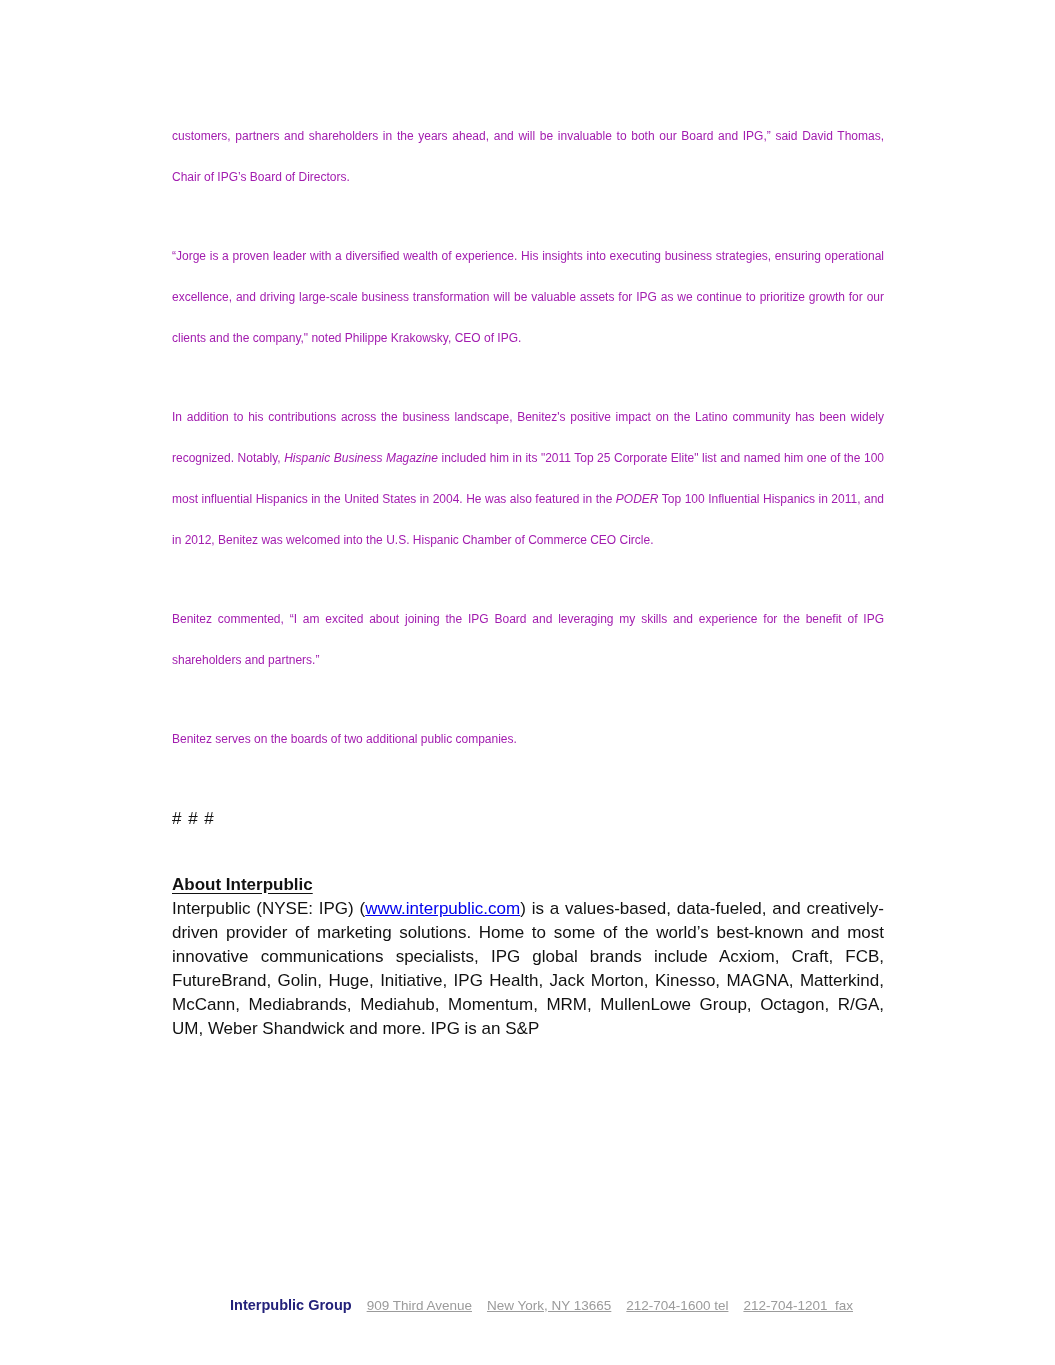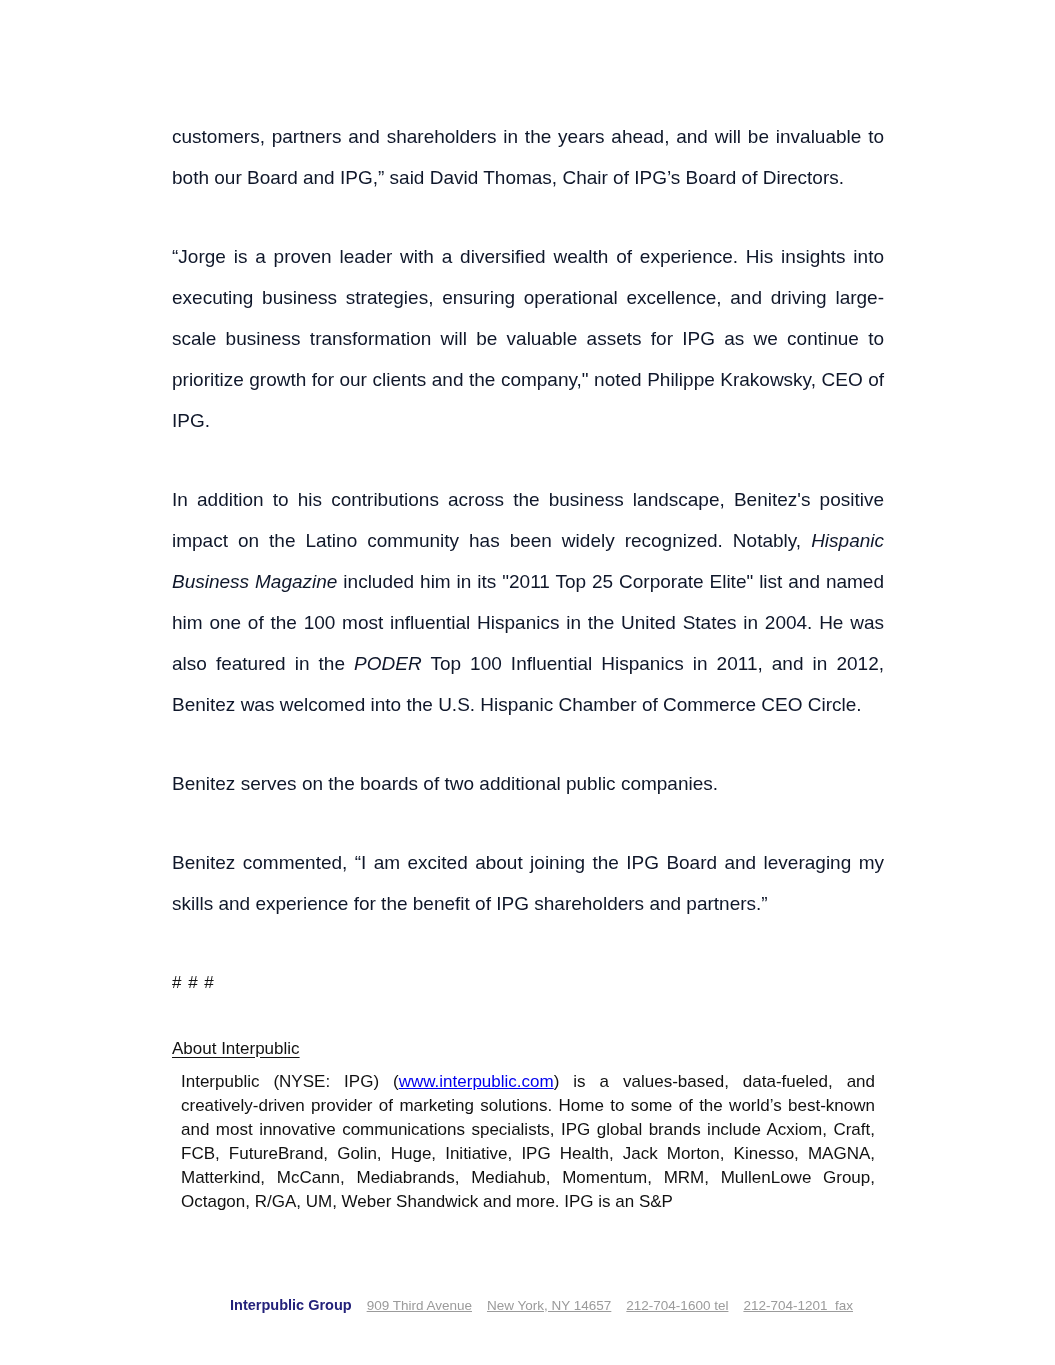--- a/index.html
+++ b/index.html
@@ -15,47 +15,47 @@
     font-family: "Liberation Sans", sans-serif;
     color: #111111;
   }
   .page-content {
     position: absolute;
     left: 172px;
     top: 116px;
     width: 712px;
   }
   .body-para {
-    font-size: 19px;
+    font-size: 12px;
     line-height: 41px;
     text-align: justify;
     margin: 0 0 38px 0;
-    color: #0f172a;
+    color: #a21caf;
   }
   .body-para em {
   }
   .end-marker {
     font-size: 17px;
     line-height: 41px;
     margin: 0 0 34px 0;
     letter-spacing: 1px;
   }
   .about-heading {
     font-size: 17px;
     line-height: 24px;
     margin: 0;
-    font-weight: normal;
+    font-weight: bold;
     text-decoration: underline;
     text-underline-offset: 3px;
   }
   .about-para {
     font-size: 17px;
     line-height: 24px;
     text-align: justify;
-    margin: 9px;
+    margin: 0;
   }
   .doc-link {
     color: #0000EE;
     text-decoration: underline;
     cursor: pointer;
   }
   .page-footer {
     position: absolute;
     left: 230px;
     top: 1297px;
@@ -80,31 +80,31 @@
 <body>
 
 <div class="page-content">
 
   <p class="body-para">customers, partners and shareholders in the years ahead, and will be invaluable to both our Board and IPG,” said David Thomas, Chair of IPG’s Board of Directors.</p>
 
   <p class="body-para">“Jorge is a proven leader with a diversified wealth of experience. His insights into executing business strategies, ensuring operational excellence, and driving large-scale business transformation will be valuable assets for IPG as we continue to prioritize growth for our clients and the company," noted Philippe Krakowsky, CEO of IPG.</p>
 
   <p class="body-para"><span>In addition to his contributions across the business landscape, Benitez's positive impact on the Latino community has been widely recognized. Notably, </span><em>Hispanic Business Magazine</em><span> included him in its "2011 Top 25 Corporate Elite" list and named him one of the 100 most influential Hispanics in the United States in 2004. He was also featured in the </span><em>PODER</em><span> Top 100 Influential Hispanics in 2011, and in 2012, Benitez was welcomed into the U.S. Hispanic Chamber of Commerce CEO Circle.</span></p>
 
+  <p class="body-para">Benitez commented, “I am excited about joining the IPG Board and leveraging my skills and experience for the benefit of IPG shareholders and partners.”</p>
+
   <p class="body-para">Benitez serves on the boards of two additional public companies.</p>
-
-  <p class="body-para">Benitez commented, “I am excited about joining the IPG Board and leveraging my skills and experience for the benefit of IPG shareholders and partners.”</p>
 
   <p class="end-marker"># # #</p>
 
   <h2 class="about-heading">About Interpublic</h2>
 
   <p class="about-para"><span>Interpublic (NYSE: IPG) (</span><a class="doc-link">www.interpublic.com</a><span>) is a values-based, data-fueled, and creatively-driven provider of marketing solutions. Home to some of the world’s best-known and most innovative communications specialists, IPG global brands include Acxiom, Craft, FCB, FutureBrand, Golin, Huge, Initiative, IPG Health, Jack Morton, Kinesso, MAGNA, Matterkind, McCann, Mediabrands, Mediahub, Momentum, MRM, MullenLowe Group, Octagon, R/GA, UM, Weber Shandwick and more. IPG is an S&amp;P</span></p>
 
 </div>
 
 <div class="page-footer">
   <span class="footer-brand">Interpublic Group</span>
   <span class="footer-item">909 Third Avenue</span>
-  <span class="footer-item">New York, NY 14657</span>
+  <span class="footer-item">New York, NY 13665</span>
   <span class="footer-item">212-704-1600 tel</span>
   <span class="footer-item">212-704-1201&nbsp; fax</span>
 </div>
 
 </body></html>

